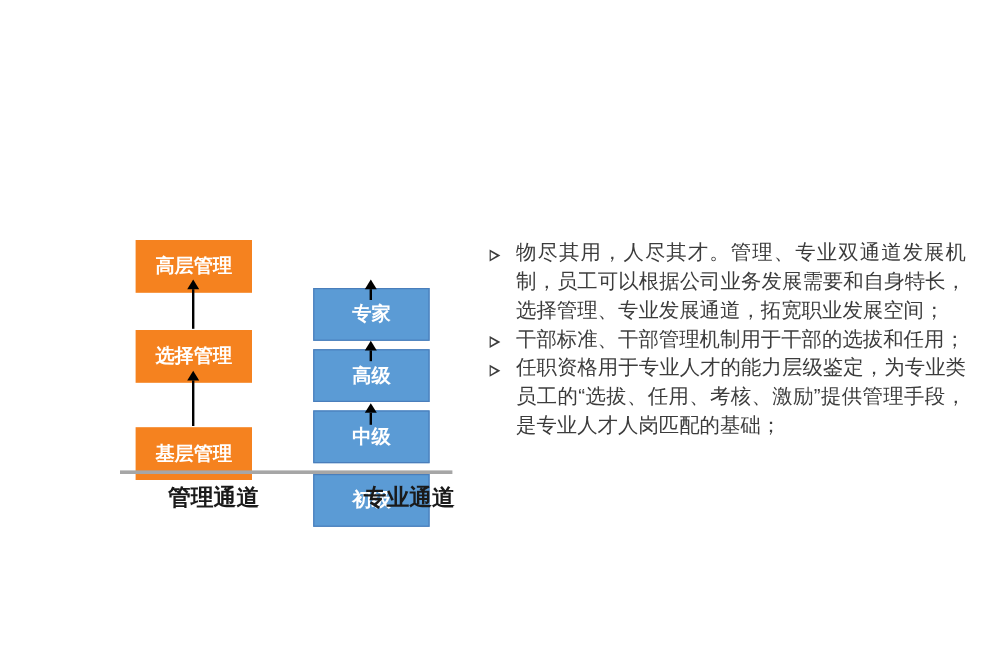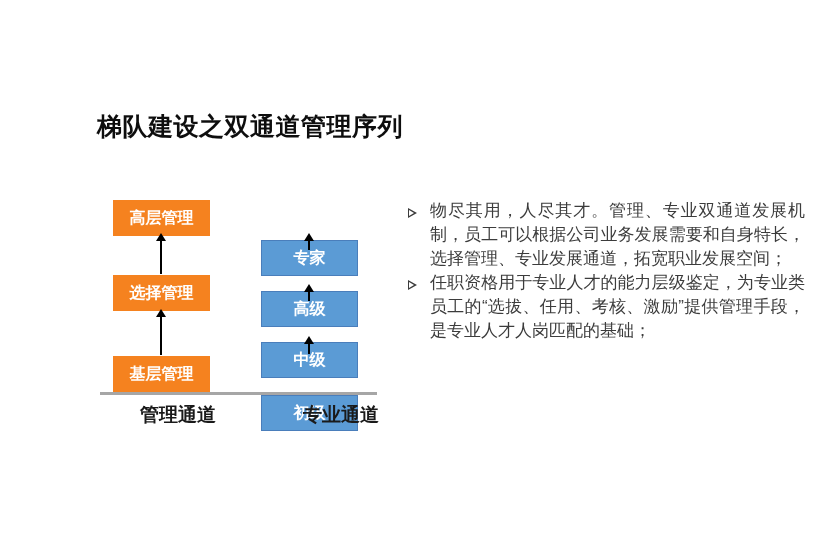--- a/index.html
+++ b/index.html
@@ -9,21 +9,21 @@
   }
   .slide {
     position: relative; width: 820px; height: 550px; background: #ffffff;
   }
   .title {
     position: absolute; left: 97px; top: 110px; margin: 0;
     font-size: 25px; font-weight: bold; line-height: 32px;
     color: var(--title-text, #0d0d0d); letter-spacing: 0.5px; white-space: nowrap;
   }
   .level-box {
-    position: absolute; width: 97px; height: 36px;
+    position: absolute; width: 97px; height: 44px;
     display: flex; align-items: center; justify-content: center;
     color: var(--box-text, #ffffff); font-size: 16px; font-weight: bold;
     white-space: nowrap;
   }
   .level-box.orange { left: 113px; background: var(--management-box, #F5821F); }
   .level-box.blue {
     left: 261px; background: var(--professional-box, #5B9BD5);
     border: 1px solid var(--professional-box-border, #4A7EBB);
     box-sizing: border-box;
     margin-top: 40px;
@@ -68,21 +68,20 @@
     width: 0; height: 0;
     border-top: 3px solid transparent; border-bottom: 3px solid transparent;
     border-left: 5px solid #ffffff;
   }
 </style>
 </head>
 <body>
 
 <div class="slide">
 
-  <h1 class="title">梯队建设之双通道管理序列</h1>
 
   <div>
 
     <div class="level-box orange" style="top:200px">高层管理</div>
     <div class="level-box orange" style="top:275px">选择管理</div>
     <div class="level-box orange" style="top:356px">基层管理</div>
 
     <div class="arrow-up" style="left:155px; top:233px; height:41px">
       <span class="head"></span>
       <span class="stem"></span>
@@ -116,17 +115,21 @@
     <div class="channel-label prof">专业通道</div>
   </div>
 
   <ul class="bullets">
     <li class="bullet">
       <span class="marker"></span>
       <span>物尽其用，人尽其才。管理、专业双通道发展机制，员工可以根据公司业务发展需要和自身特长，选择管理、专业发展通道，拓宽职业发展空间；</span>
     </li>
     <li class="bullet">
       <span class="marker"></span>
+      <span>干部标准、干部管理机制用于干部的选拔和任用；</span>
+    </li>
+    <li class="bullet">
+      <span class="marker"></span>
       <span>任职资格用于专业人才的能力层级鉴定，为专业类员工的“选拔、任用、考核、激励”提供管理手段，是专业人才人岗匹配的基础；</span>
     </li>
   </ul>
 
 </div>
 
 </body></html>

